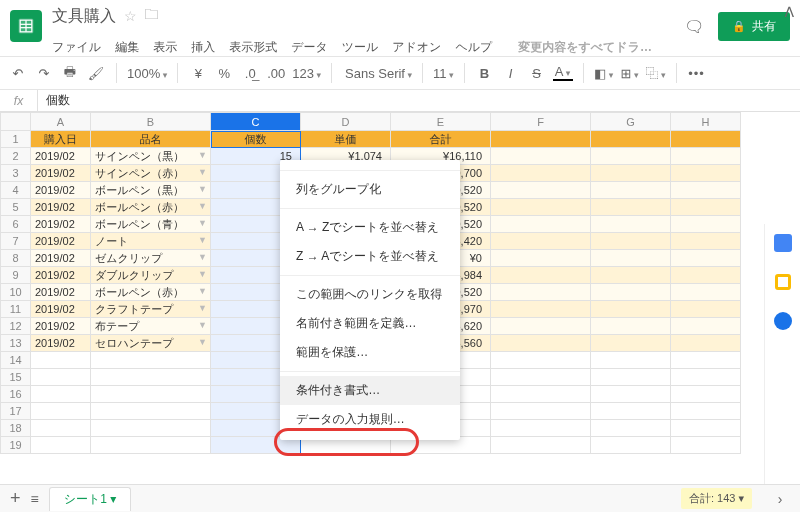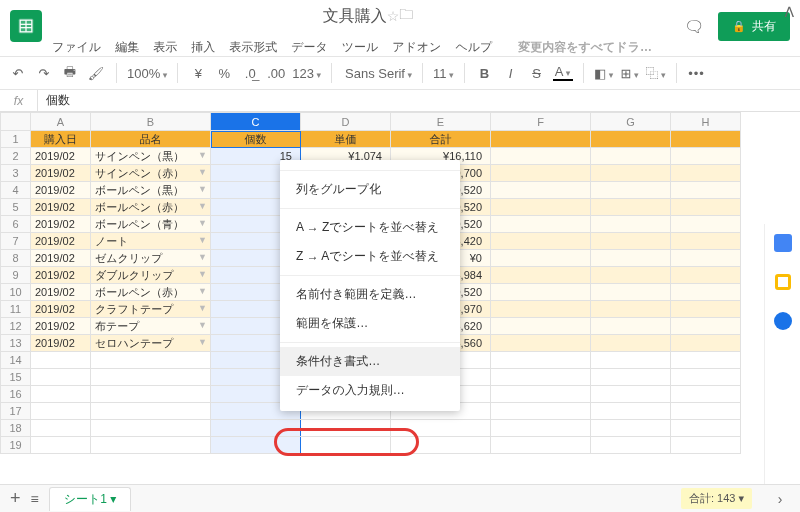--- a/index.html
+++ b/index.html
@@ -3,21 +3,21 @@
 <meta charset="utf-8">
 <style>
   * { box-sizing: border-box; margin: 0; padding: 0; font-family: Arial, "Hiragino Sans", sans-serif; }
   body { width: 800px; height: 512px; overflow: hidden; background: #fff; position: relative; font-size: 12px; color: #333; }
 
   
   .hdr { display: flex; align-items: flex-start; padding: 6px 10px 0 10px; height: 56px; }
   .logo { width: 32px; height: 32px; background: #0f9d58; border-radius: 4px; display:flex; align-items:center; justify-content:center; margin-top:4px;}
   .logo svg { width: 20px; height: 20px; }
   .doc-area { margin-left: 10px; flex: 1; }
-  .doc-title-row { display:flex; align-items:center; height:20px;justify-content:center; }
+  .doc-title-row { display:flex; align-items:center; gap:8px; height:20px; }
   .doc-title { font-size: 16px; color: #555; }
   .star-icon { color: #bbb; font-size: 14px; }
   .folder-icon { color:#888; font-size:14px; }
   .menus { display:flex; gap:14px; margin-top:13px; color:#555; font-size:12px; }
   .menus span { cursor: default; }
   .changes { color:#aaa; margin-left:12px;font-weight:bold; }
   .hdr-right { display:flex; align-items:center; gap:14px; margin-top:6px;}
   .comment-icon { color:#666; font-size:16px;}
   .share-btn { background:#0f9d58; color:#fff; padding:6px 14px; border-radius:3px; font-size:12px; display:flex; align-items:center; gap:6px;}
   .lock { font-size:11px; }
@@ -394,20 +394,21 @@
   </div>
 </div>
 
 <div class="ctx">
   <hr>
   <div class="item">列をグループ化</div>
   <hr>
   <div class="item">A → Zでシートを並べ替え</div>
   <div class="item">Z → Aでシートを並べ替え</div>
   <hr>
+  <div class="item">この範囲へのリンクを取得</div>
   <div class="item">名前付き範囲を定義…</div>
   <div class="item">範囲を保護…</div>
   <hr>
   <div class="item hover highlighted">条件付き書式…</div>
   <div class="item">データの入力規則…</div>
 </div>
 <div class="red-ring"></div>
 
 <div class="btm">
   <span class="add">+</span>

